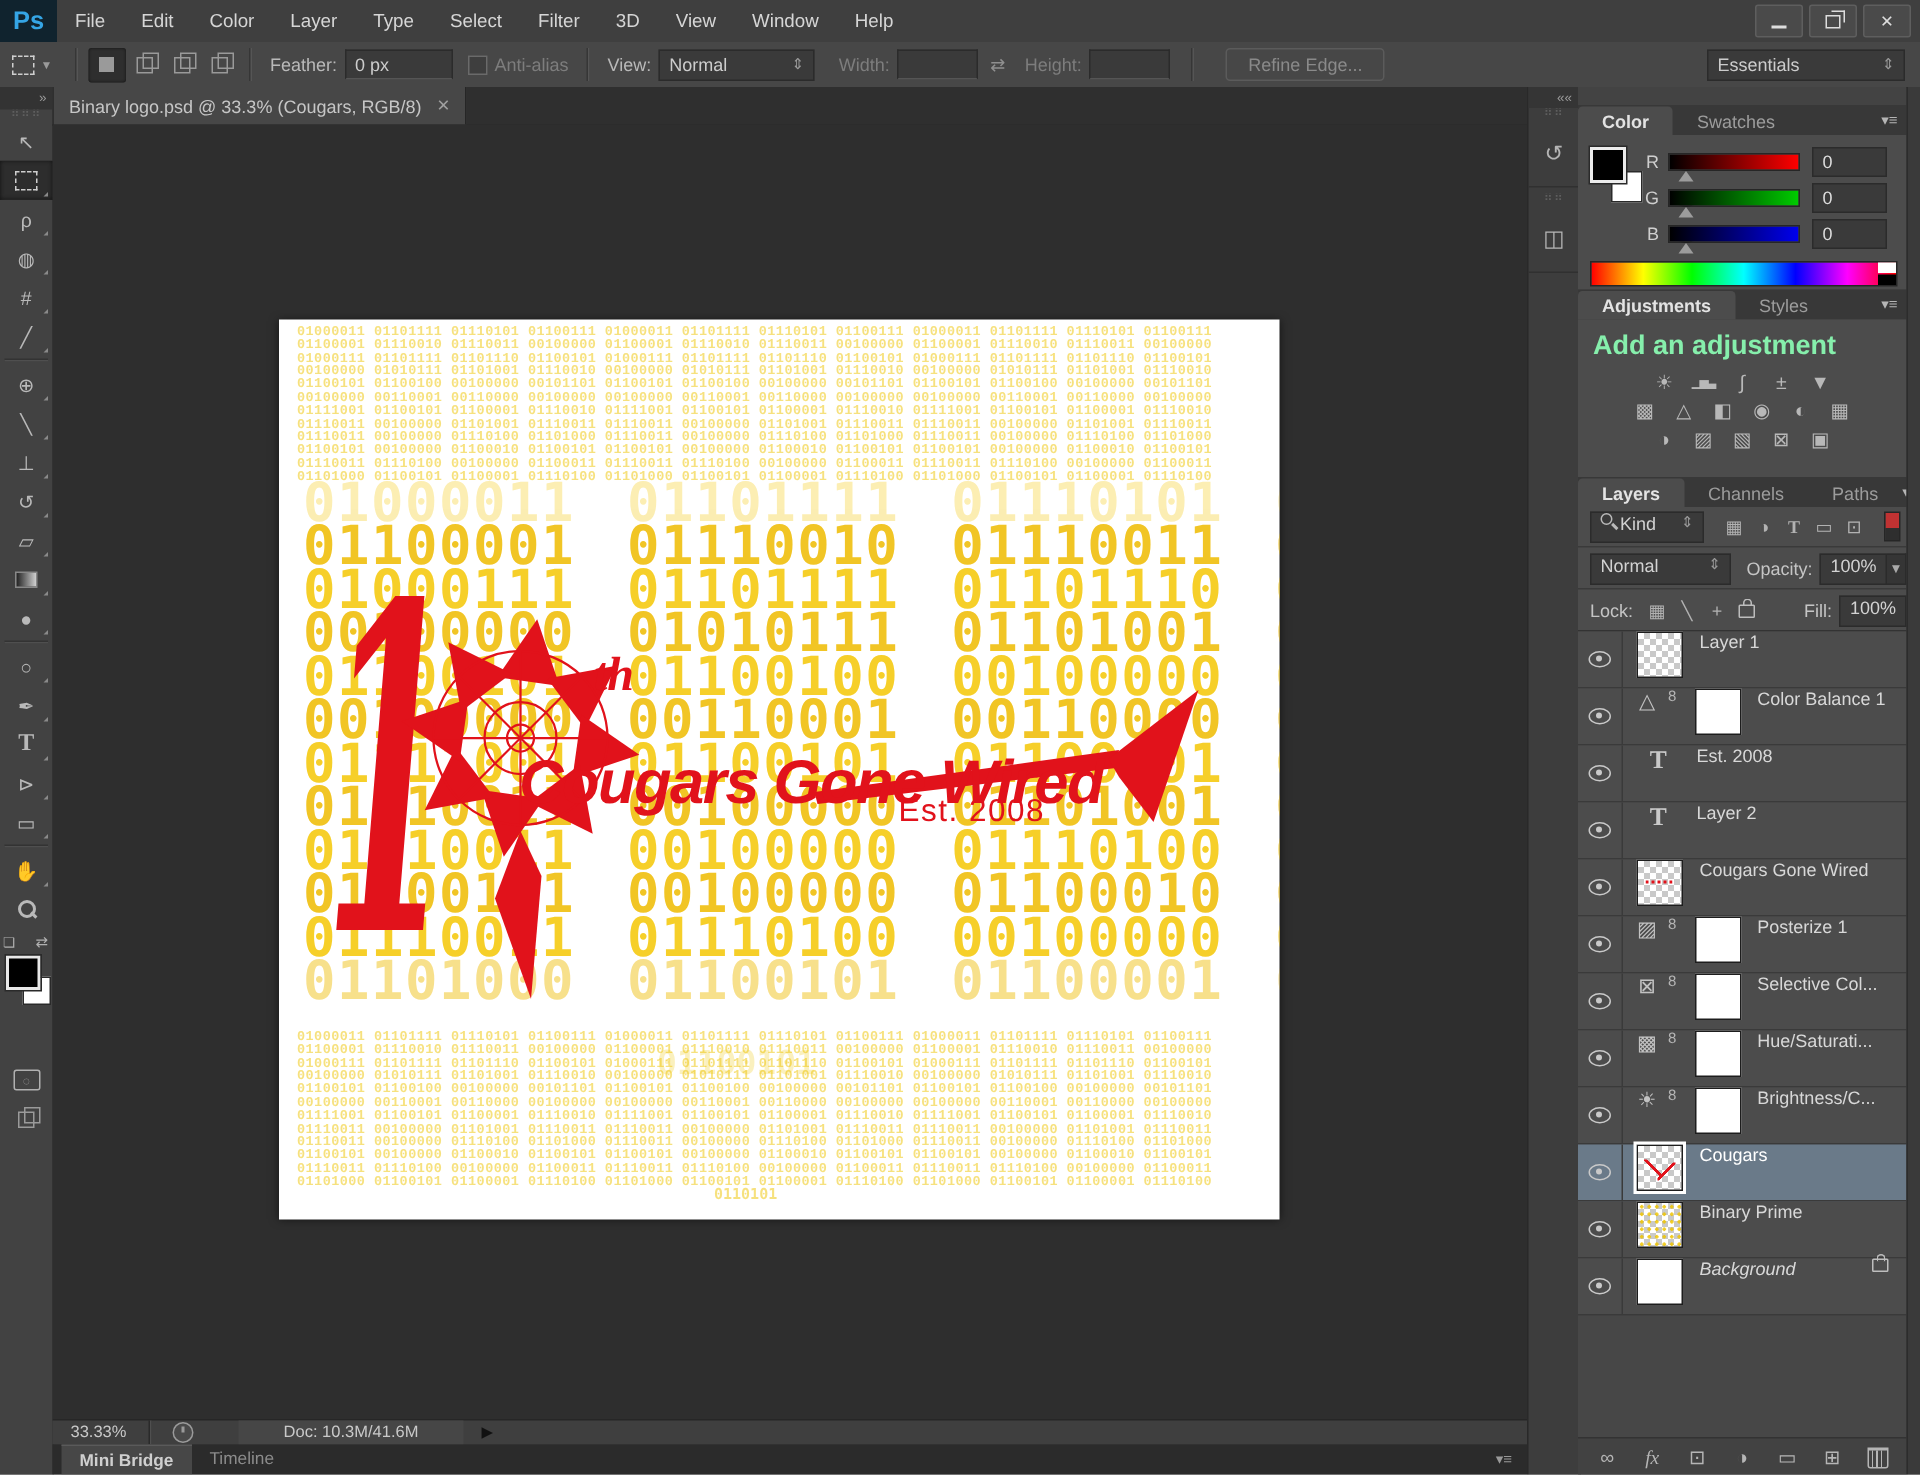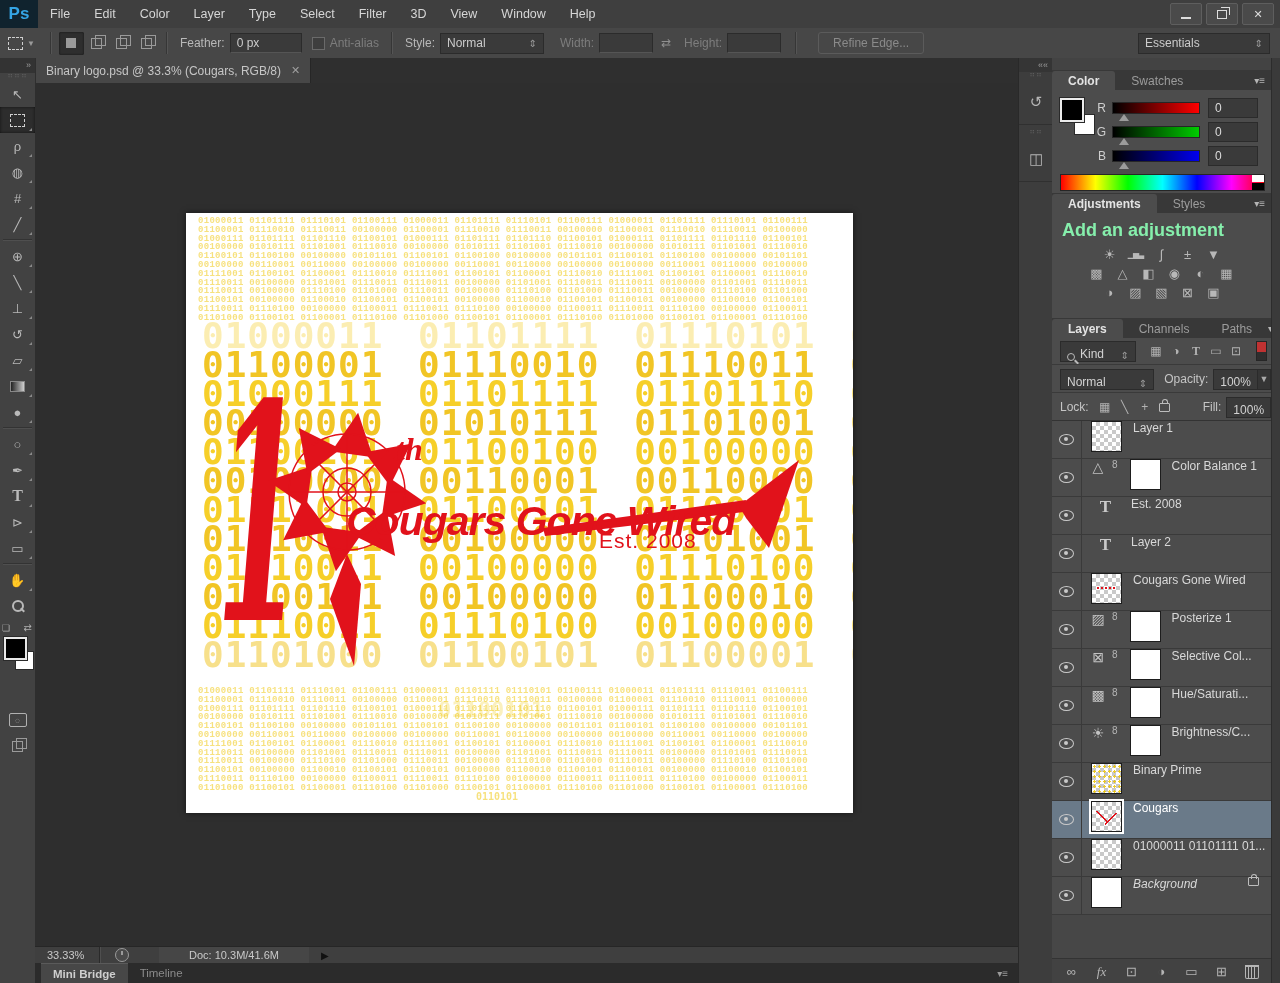--- a/index.html
+++ b/index.html
@@ -82,21 +82,21 @@
   .ptab.active{background:#4c4c4c;color:#e3e3e3;font-weight:bold;border-radius:3px 3px 0 0}
   .pmenu{margin-left:auto;margin-right:6px;color:#b5b5b5;font-size:10px;align-self:center}
   .pbody{position:absolute;left:0;width:219px;background:#4c4c4c}
   .chanrow{display:flex;align-items:center;height:24px}
   .chanlabel{width:14px;text-align:right;color:#cfcfcf;margin-left:40px;font-size:12px}
   .chanbar{width:86px;height:10px;border:1px solid #262626;margin-left:6px;position:relative}
   .chanbar .thumb{position:absolute;left:-3px;bottom:-8px;width:0;height:0;border-left:5px solid transparent;border-right:5px solid transparent;border-bottom:7px solid #9c9c9c}
   .chanval{width:42px;height:18px;background:#3a3a3a;border:1px solid #2b2b2b;margin-left:8px;color:#dcdcdc;display:flex;align-items:center;padding-left:6px;font-size:12px}
   .adjico{width:26px;height:19px;display:flex;align-items:center;justify-content:center;color:#b8b8b8;font-size:13px}
   .flticon{width:20px;height:19px;display:flex;align-items:center;justify-content:center;color:#b2b2b2;font-size:12px}
-  .combo{background:#3a3a3a;border:1px solid #2b2b2b;height:19px;color:#d2d2d2;display:flex;align-items:flex-end;padding:0 6px;font-size:12px}
+  .combo{background:#3a3a3a;border:1px solid #2b2b2b;height:19px;color:#d2d2d2;display:flex;align-items:flex-start;padding:0 6px;font-size:12px}
   .ddbtn{width:15px;height:19px;background:#353535;border:1px solid #2b2b2b;border-left:none;display:flex;align-items:center;justify-content:center;color:#aaa;font-size:9px}
   
   .lrow{position:relative;height:37px;border-bottom:1px solid #3a3a3a;background:#4c4c4c;display:flex;align-items:flex-start}
   .lrow.selected{background:#6a7a89}
   .eyecell{width:29px;height:37px;border-right:1px solid #3a3a3a;display:flex;align-items:center;justify-content:center;flex:none}
   .eye{width:13px;height:9px;border:1px solid #c9c9c9;border-radius:50%;position:relative}
   .eye:after{content:'';position:absolute;left:3.5px;top:1.5px;width:4px;height:4px;background:#c9c9c9;border-radius:50%}
   .thumb{width:29px;height:29px;border:1px solid #1d1d1d;margin-left:9px;flex:none;position:relative;overflow:hidden}
   .thumb.sel{outline:2px solid #fff}
   .checker{background-color:#fff;background-image:linear-gradient(45deg,#c9c9c9 25%,transparent 25%,transparent 75%,#c9c9c9 75%),linear-gradient(45deg,#c9c9c9 25%,transparent 25%,transparent 75%,#c9c9c9 75%);background-size:8px 8px;background-position:0 0,4px 4px}
@@ -162,21 +162,21 @@
       </div>
     <div class="modebtn">
         <div class="sq2"></div>
       </div>
     <div class="obsep"></div>
     <span class="oblabel">Feather:</span>
     <div class="obinput" style="width:58px">0 px</div>
     <div class="chk"></div>
     <span class="oblabel dim">Anti-alias</span>
     <div class="obsep"></div>
-    <span class="oblabel">Style:</span>
+    <span class="oblabel">View:</span>
     <div class="obselect" style="width:90px">
       <span>Normal</span>
       <span class="updown">⇕</span>
     </div>
     <span class="oblabel dim" style="margin-left:16px">Width:</span>
     <div class="obinput" style="width:40px"></div>
     <span style="color:#8f8f8f;margin:0 8px">⇄</span>
     <span class="oblabel dim">Height:</span>
     <div class="obinput" style="width:40px"></div>
     <div class="obsep" style="margin-left:14px"></div>
@@ -582,44 +582,37 @@
       </div>
       <div class="lrow">
         <div class="eyecell">
             <div class="eye"></div>
           </div>
         <span class="ladj">☀</span>
         <span class="llink">8</span>
         <div class="thumb white"></div>
         <span class="lname">Brightness/C...</span>
       </div>
+      <div class="lrow selected">
+        <div class="eyecell">
+            <div class="eye"></div>
+          </div>
+        <div class="thumb checker sel">
+            <div class="redmark"></div>
+          </div>
+        <span class="lname" style="color:#fff">Cougars</span>
+      </div>
       <div class="lrow">
         <div class="eyecell">
             <div class="eye"></div>
           </div>
         <div class="thumb checker">
             <div class="speck"></div>
           </div>
         <span class="lname">Binary Prime</span>
-      </div>
-      <div class="lrow selected">
-        <div class="eyecell">
-            <div class="eye"></div>
-          </div>
-        <div class="thumb checker sel">
-            <div class="redmark"></div>
-          </div>
-        <span class="lname" style="color:#fff">Cougars</span>
-      </div>
-      <div class="lrow">
-        <div class="eyecell">
-            <div class="eye"></div>
-          </div>
-        <div class="thumb checker"></div>
-        <span class="lname">01000011 01101111 01...</span>
       </div>
       <div class="lrow">
         <div class="eyecell">
             <div class="eye"></div>
           </div>
         <div class="thumb white"></div>
         <span class="lname" style="font-style:italic">Background</span>
         <span class="padlock"></span>
       </div>
     </div>

